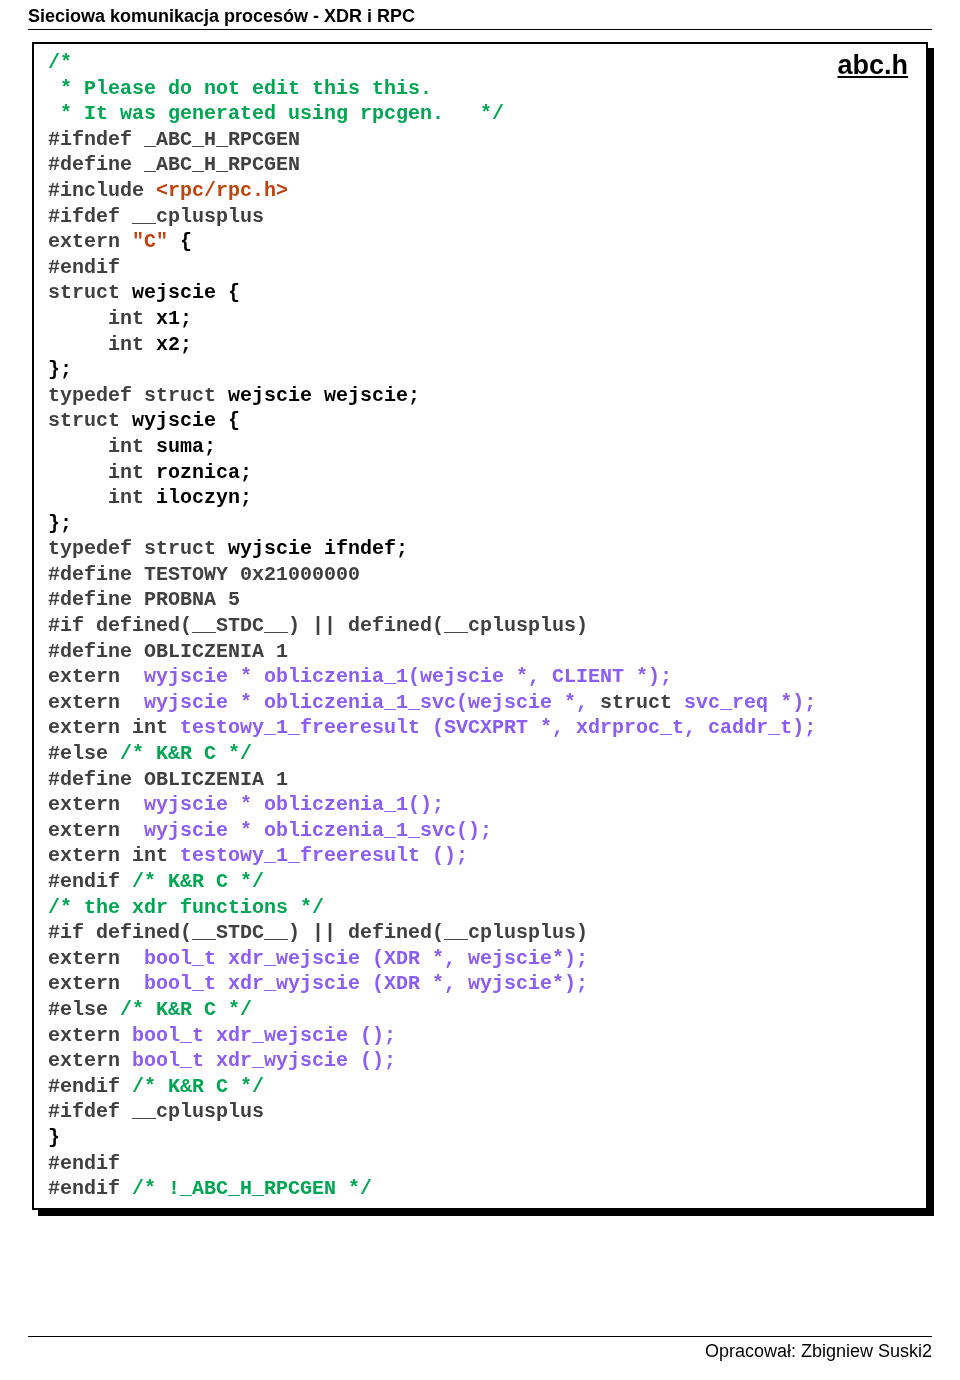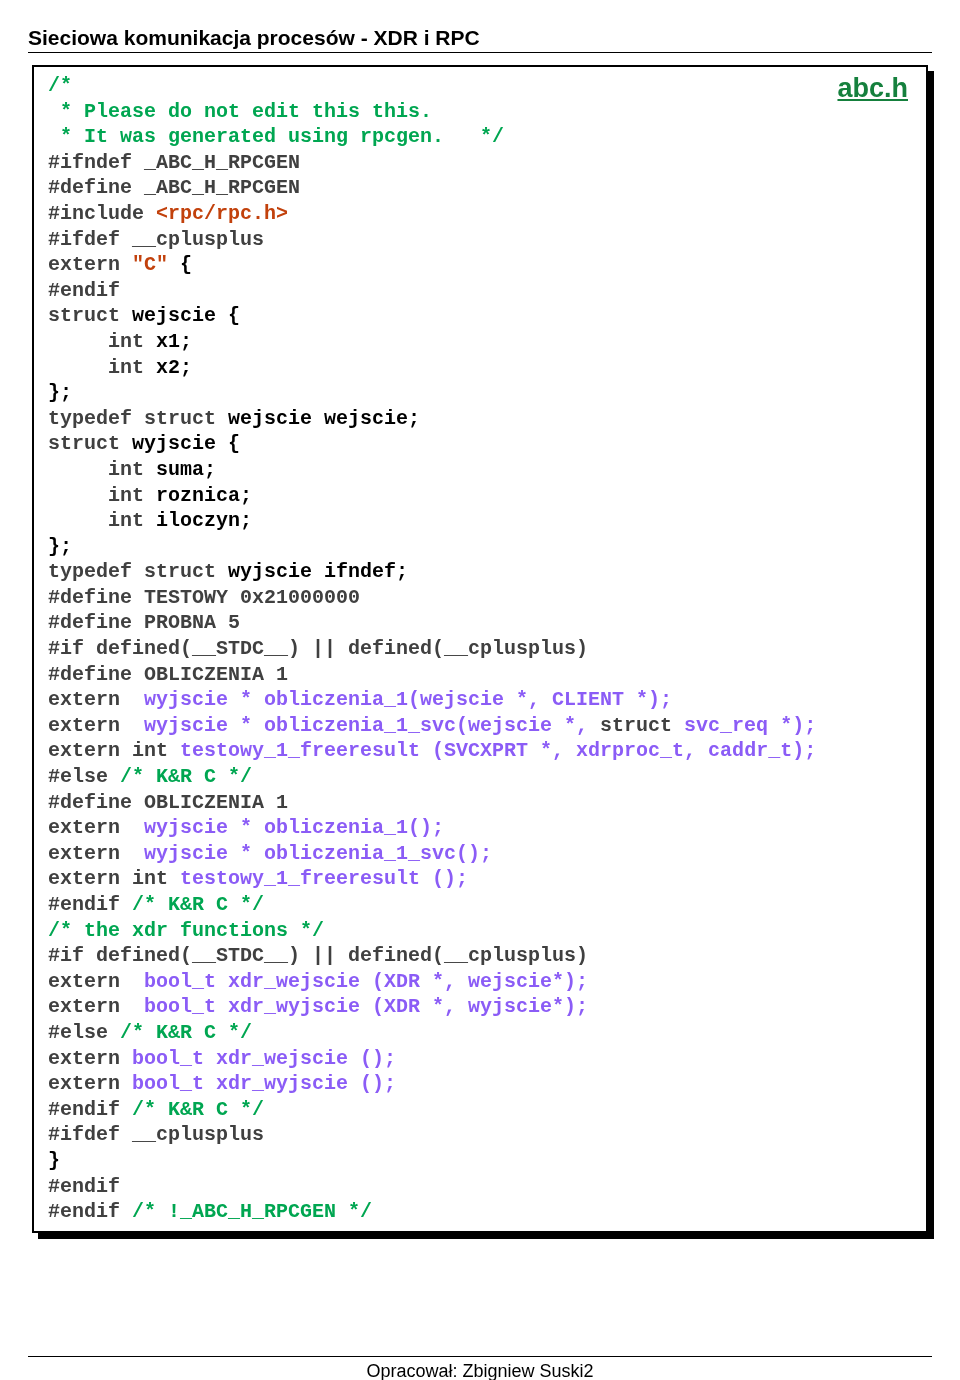--- a/index.html
+++ b/index.html
@@ -11,25 +11,24 @@
   }
   .page {
     width: 960px;
     min-height: 1380px;
     position: relative;
     box-sizing: border-box;
     padding: 0 28px;
   }
   .title {
     font-weight: bold;
-    font-size: 21px;
+    font-size: 18px;
     padding: 6px 0 2px 0;
     border-bottom: 1.5px solid #000;
     margin-bottom: 12px;
-    margin-top: 20px;
   }
   .codebox-wrap {
     position: relative;
     margin: 6px 4px 0 4px;
   }
   .codebox-shadow {
     position: absolute;
     top: 6px;
     left: 6px;
     right: -6px;
@@ -43,21 +42,21 @@
     border: 2px solid #000;
     background: #fff;
     padding: 6px 14px 6px 14px;
   }
   .file-label {
     position: absolute;
     top: 6px;
     right: 18px;
     font-family: Arial, Helvetica, sans-serif;
     font-weight: bold;
-    color: #15803d;
+    color: #000000;
     font-size: 27px;
     text-decoration: underline;
     z-index: 2;
   }
   .code {
     font-family: "Courier New", Courier, monospace;
     font-weight: bold;
     font-size: 20px;
     line-height: 1.28;
     white-space: pre;
@@ -72,21 +71,21 @@
     position: absolute;
     bottom: 18px;
     left: 28px;
     right: 28px;
   }
   .footer-line {
     border-top: 1.5px solid #000;
     padding-top: 4px;
     font-size: 18px;
     display: flex;
-    justify-content: center;
+    justify-content: flex-end;
   }
 </style>
 </head>
 <body>
 
 <div class="page">
 
   <div class="title">Sieciowa komunikacja procesów - XDR i RPC</div>
 
   <div class="codebox-wrap">

